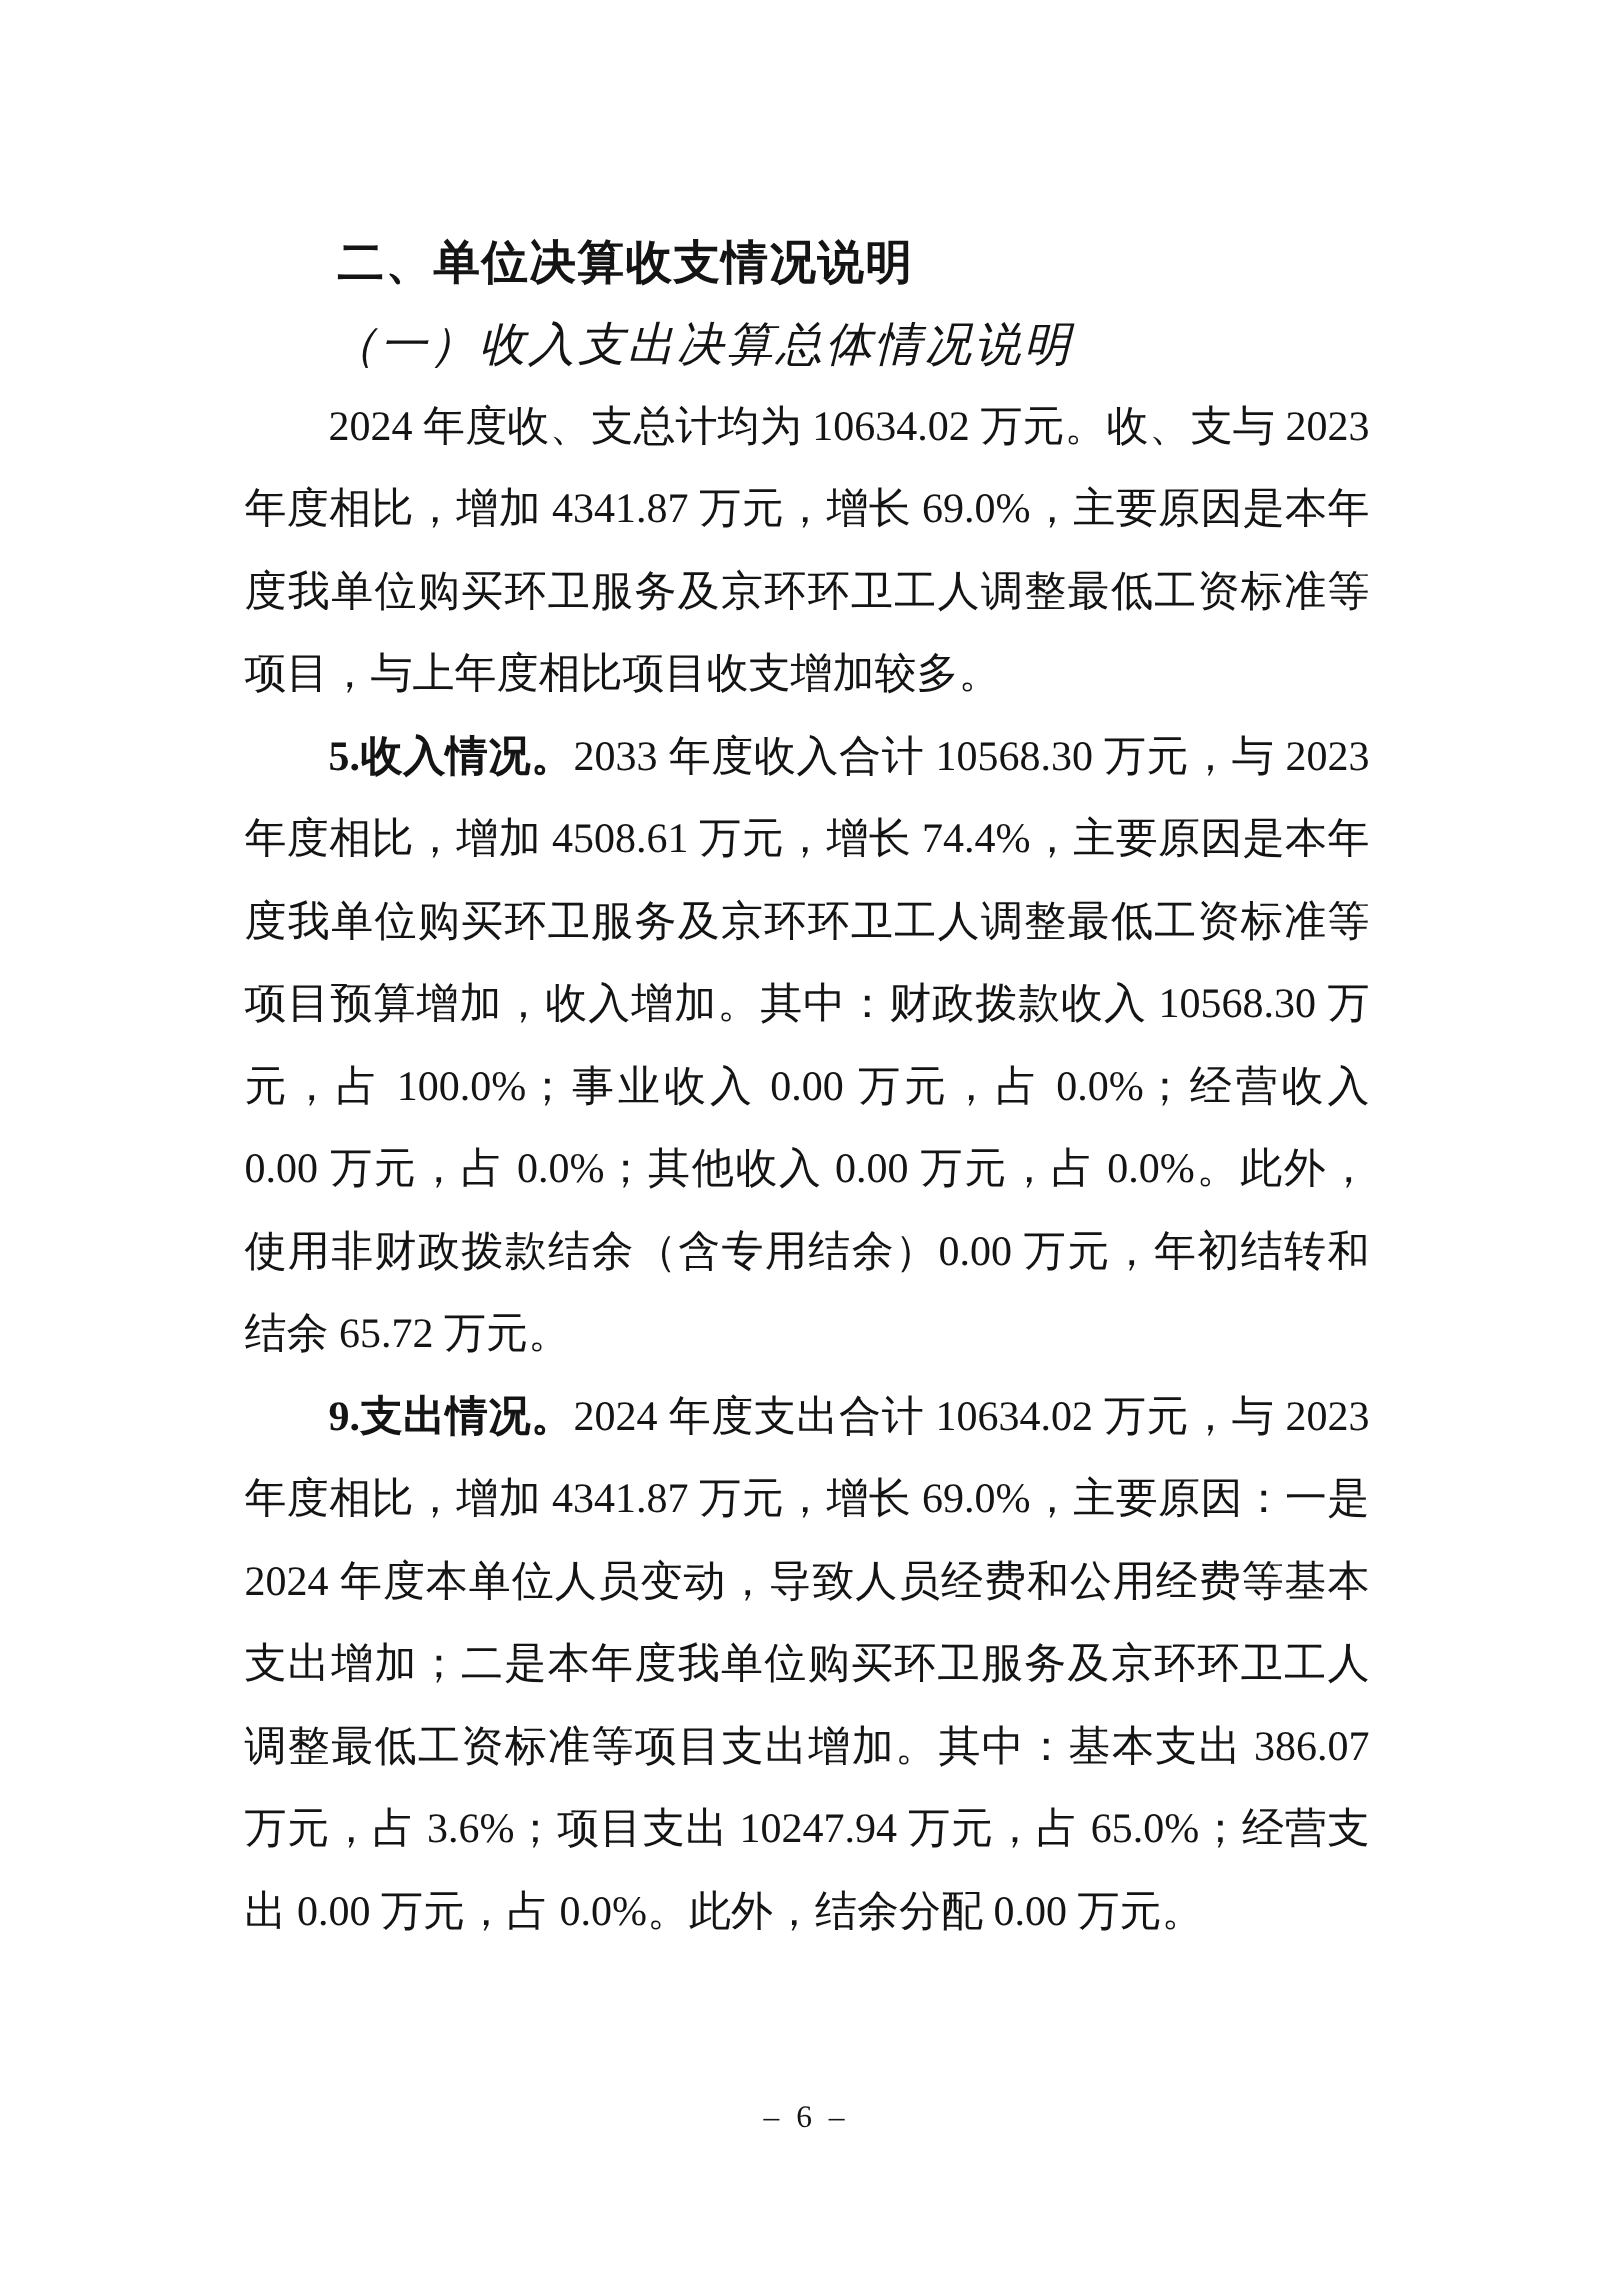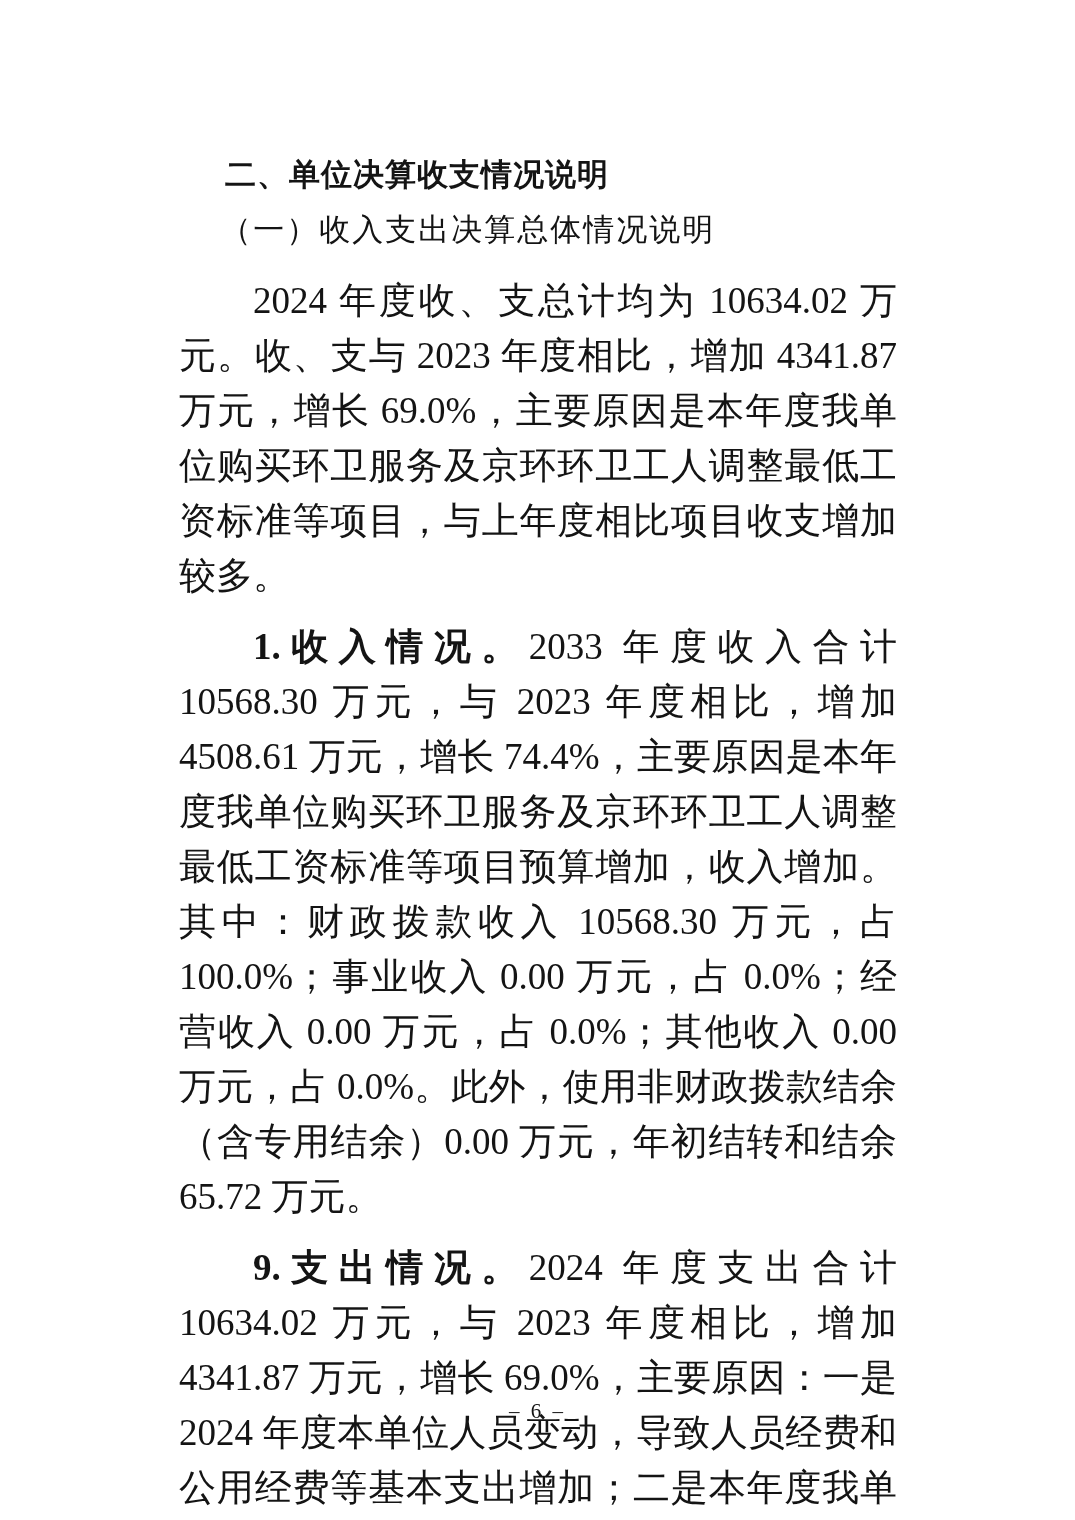--- a/index.html
+++ b/index.html
@@ -33,25 +33,26 @@
     white-space: nowrap;
   }
   .subsection-heading {
     font-weight: 400;
     font-size: 31px;
     line-height: 55px;
     margin: 0;
     text-indent: 1.85em;
     letter-spacing: 2px;
     white-space: nowrap;
+    font-style: italic;
   }
   .para {
-    font-size: 37px;
+    font-size: 28px;
     line-height: 55px;
-    margin: 16px;
+    margin: 0;
     text-indent: 2em;
     text-align: justify;
     text-justify: inter-ideograph;
   }
   .bold {
     font-weight: 700;
   }
   .footer {
     position: absolute;
     left: 0;
@@ -64,17 +65,17 @@
   }
 </style>
 </head>
 <body>
 
 <div class="page">
   <div class="content">
     <h1 class="section-heading">二、单位决算收支情况说明</h1>
     <h2 class="subsection-heading">（一）收入支出决算总体情况说明</h2>
     <p class="para">2024 年度收、支总计均为 10634.02 万元。收、支与 2023 年度相比，增加 4341.87 万元，增长 69.0%，主要原因是本年度我单位购买环卫服务及京环环卫工人调整最低工资标准等项目，与上年度相比项目收支增加较多。</p>
-    <p class="para"><span class="bold">1.收入情况。</span><span>2033 年度收入合计 10568.30 万元，与 2023 年度相比，增加 4508.61 万元，增长 74.4%，主要原因是本年度我单位购买环卫服务及京环环卫工人调整最低工资标准等项目预算增加，收入增加。其中：财政拨款收入 10568.30 万元，占 100.0%；事业收入 0.00 万元，占 0.0%；经营收入 0.00 万元，占 0.0%；其他收入 0.00 万元，占 0.0%。此外，使用非财政拨款结余（含专用结余）0.00 万元，年初结转和结余 65.72 万元。</span></p>
+    <p class="para"><span class="bold">5.收入情况。</span><span>2033 年度收入合计 10568.30 万元，与 2023 年度相比，增加 4508.61 万元，增长 74.4%，主要原因是本年度我单位购买环卫服务及京环环卫工人调整最低工资标准等项目预算增加，收入增加。其中：财政拨款收入 10568.30 万元，占 100.0%；事业收入 0.00 万元，占 0.0%；经营收入 0.00 万元，占 0.0%；其他收入 0.00 万元，占 0.0%。此外，使用非财政拨款结余（含专用结余）0.00 万元，年初结转和结余 65.72 万元。</span></p>
     <p class="para"><span class="bold">9.支出情况。</span><span>2024 年度支出合计 10634.02 万元，与 2023 年度相比，增加 4341.87 万元，增长 69.0%，主要原因：一是 2024 年度本单位人员变动，导致人员经费和公用经费等基本支出增加；二是本年度我单位购买环卫服务及京环环卫工人调整最低工资标准等项目支出增加。其中：基本支出 386.07 万元，占 3.6%；项目支出 10247.94 万元，占 65.0%；经营支出 0.00 万元，占 0.0%。此外，结余分配 0.00 万元。</span></p>
   </div>
   <div class="footer">– 6 –</div>
 </div>
 
 </body></html>

